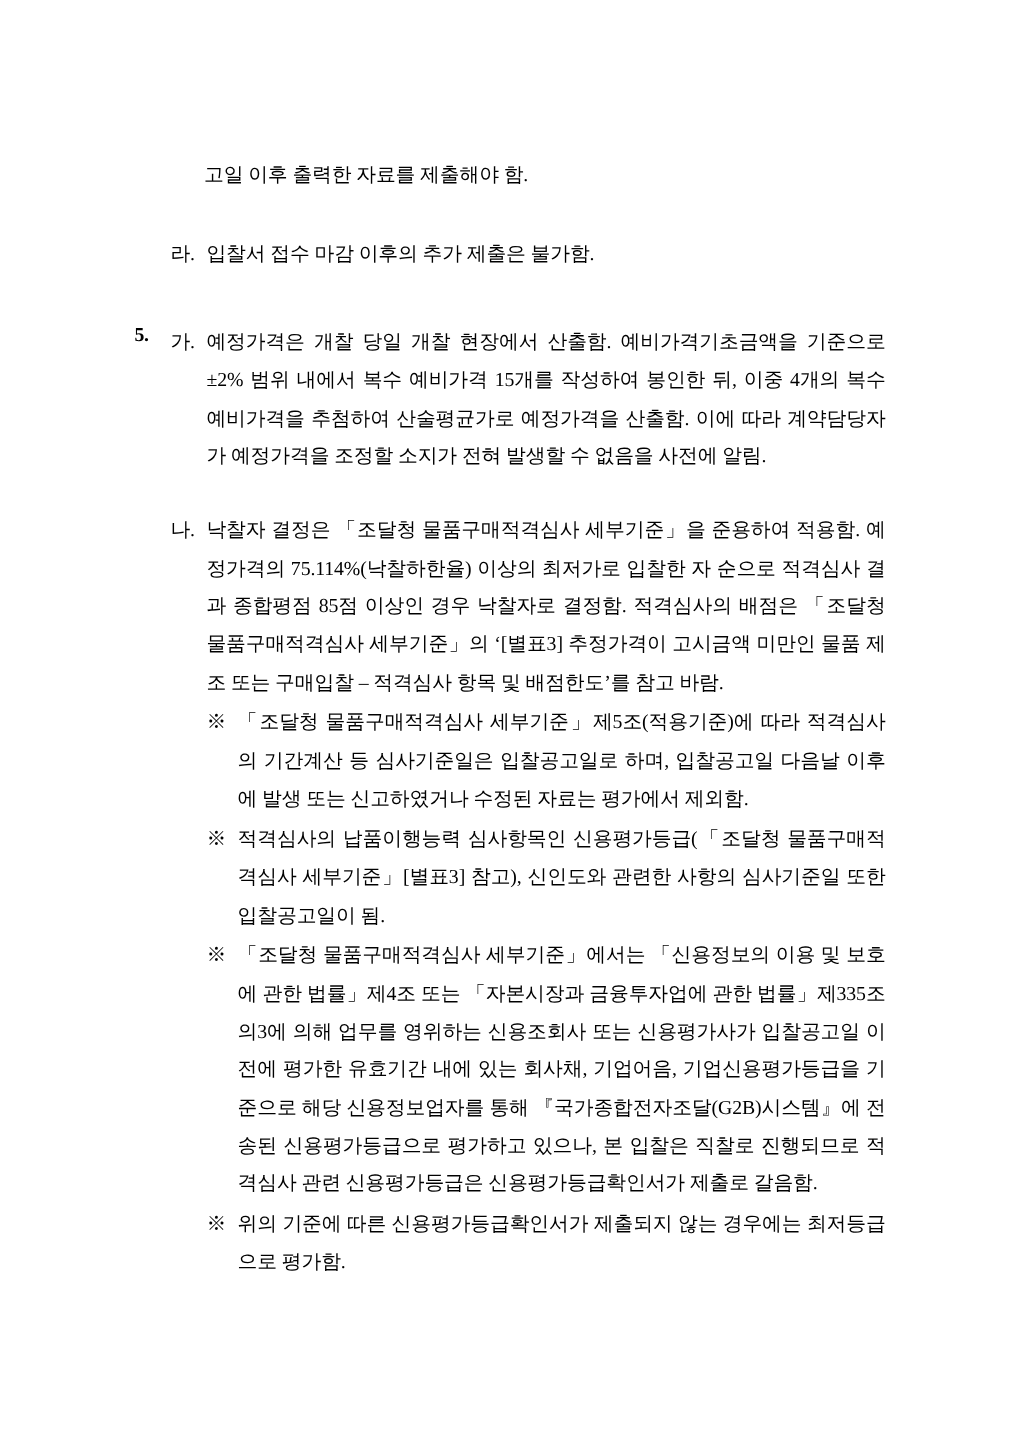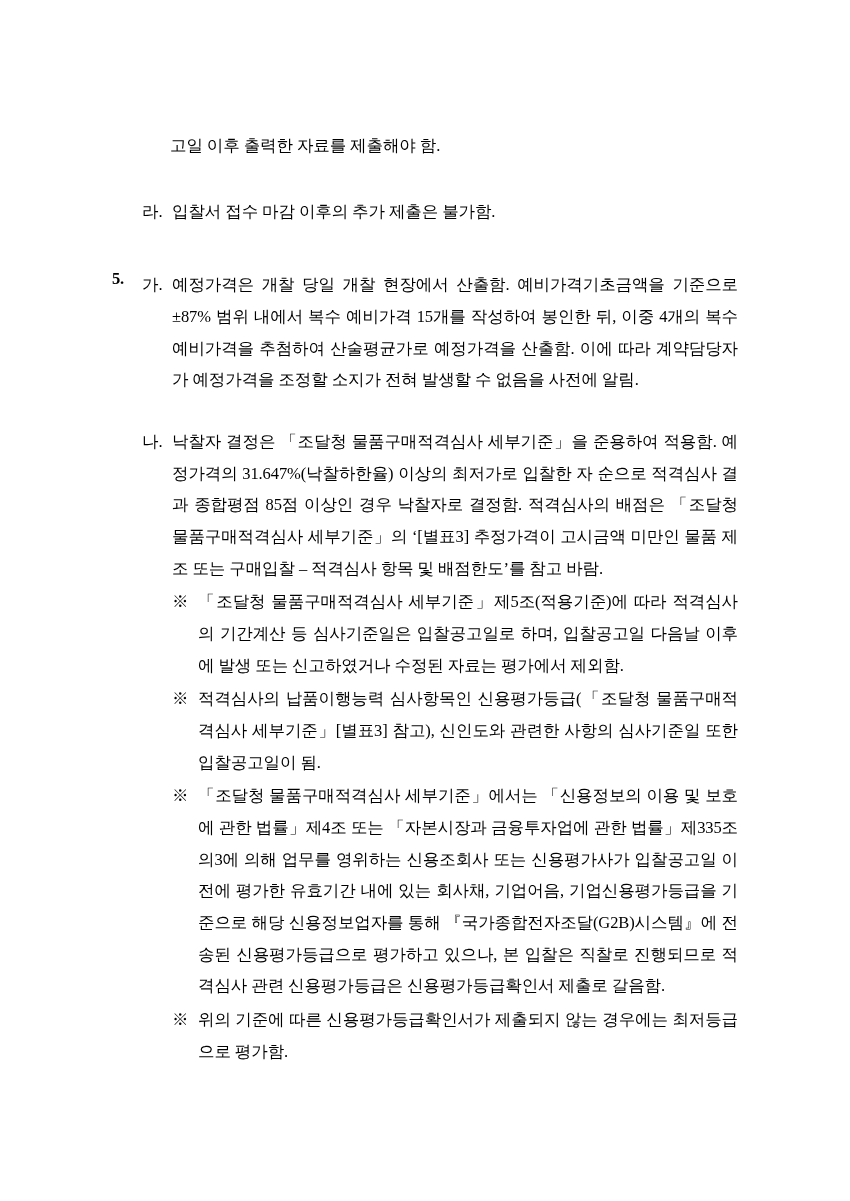--- a/index.html
+++ b/index.html
@@ -97,41 +97,41 @@
     <span class="marker para">라.</span>
     <div class="para">입찰서 접수 마감 이후의 추가 제출은 불가함.</div>
   </div>
 
   <div class="section-heading">
     <span class="num">5.</span>
   </div>
 
   <div class="item">
     <span class="marker para">가.</span>
-    <div class="para">예정가격은 개찰 당일 개찰 현장에서 산출함. 예비가격기초금액을 기준으로 ±87% 범위 내에서 복수 예비가격 15개를 작성하여 봉인한 뒤, 이중 4개의 복수 예비가격을 추첨하여 산술평균가로 예정가격을 산출함. 이에 따라 계약담당자가 예정가격을 조정할 소지가 전혀 발생할 수 없음을 사전에 알림.</div>
+    <div class="para">예정가격은 개찰 당일 개찰 현장에서 산출함. 예비가격기초금액을 기준으로 ±2% 범위 내에서 복수 예비가격 15개를 작성하여 봉인한 뒤, 이중 4개의 복수 예비가격을 추첨하여 산술평균가로 예정가격을 산출함. 이에 따라 계약담당자가 예정가격을 조정할 소지가 전혀 발생할 수 없음을 사전에 알림.</div>
   </div>
 
   <div class="item tight">
     <span class="marker para">나.</span>
 
-    <div class="para">낙찰자 결정은 「조달청 물품구매적격심사 세부기준」을 준용하여 적용함. 예정가격의 31.647%(낙찰하한율) 이상의 최저가로 입찰한 자 순으로 적격심사 결과 종합평점 85점 이상인 경우 낙찰자로 결정함. 적격심사의 배점은 「조달청 물품구매적격심사 세부기준」의 ‘[별표3] 추정가격이 고시금액 미만인 물품 제조 또는 구매입찰 – 적격심사 항목 및 배점한도’를 참고 바람.</div>
+    <div class="para">낙찰자 결정은 「조달청 물품구매적격심사 세부기준」을 준용하여 적용함. 예정가격의 75.114%(낙찰하한율) 이상의 최저가로 입찰한 자 순으로 적격심사 결과 종합평점 85점 이상인 경우 낙찰자로 결정함. 적격심사의 배점은 「조달청 물품구매적격심사 세부기준」의 ‘[별표3] 추정가격이 고시금액 미만인 물품 제조 또는 구매입찰 – 적격심사 항목 및 배점한도’를 참고 바람.</div>
 
     <div class="para note body-block">
       <span class="mark">※</span>
       <span>「조달청 물품구매적격심사 세부기준」제5조(적용기준)에 따라 적격심사의 기간계산 등 심사기준일은 입찰공고일로 하며, 입찰공고일 다음날 이후에 발생 또는 신고하였거나 수정된 자료는 평가에서 제외함.</span>
     </div>
 
     <div class="para note">
       <span class="mark">※</span>
       <span>적격심사의 납품이행능력 심사항목인 신용평가등급(「조달청 물품구매적격심사 세부기준」[별표3] 참고), 신인도와 관련한 사항의 심사기준일 또한 입찰공고일이 됨.</span>
     </div>
 
     <div class="para note">
       <span class="mark">※</span>
-      <span>「조달청 물품구매적격심사 세부기준」에서는 「신용정보의 이용 및 보호에 관한 법률」제4조 또는 「자본시장과 금융투자업에 관한 법률」제335조의3에 의해 업무를 영위하는 신용조회사 또는 신용평가사가 입찰공고일 이전에 평가한 유효기간 내에 있는 회사채, 기업어음, 기업신용평가등급을 기준으로 해당 신용정보업자를 통해 『국가종합전자조달(G2B)시스템』에 전송된 신용평가등급으로 평가하고 있으나, 본 입찰은 직찰로 진행되므로 적격심사 관련 신용평가등급은 신용평가등급확인서 제출로 갈음함.</span>
+      <span>「조달청 물품구매적격심사 세부기준」에서는 「신용정보의 이용 및 보호에 관한 법률」제4조 또는 「자본시장과 금융투자업에 관한 법률」제335조의3에 의해 업무를 영위하는 신용조회사 또는 신용평가사가 입찰공고일 이전에 평가한 유효기간 내에 있는 회사채, 기업어음, 기업신용평가등급을 기준으로 해당 신용정보업자를 통해 『국가종합전자조달(G2B)시스템』에 전송된 신용평가등급으로 평가하고 있으나, 본 입찰은 직찰로 진행되므로 적격심사 관련 신용평가등급은 신용평가등급확인서가 제출로 갈음함.</span>
     </div>
 
     <div class="para note">
       <span class="mark">※</span>
       <span>위의 기준에 따른 신용평가등급확인서가 제출되지 않는 경우에는 최저등급으로 평가함.</span>
     </div>
 
   </div>
 
 </div>

